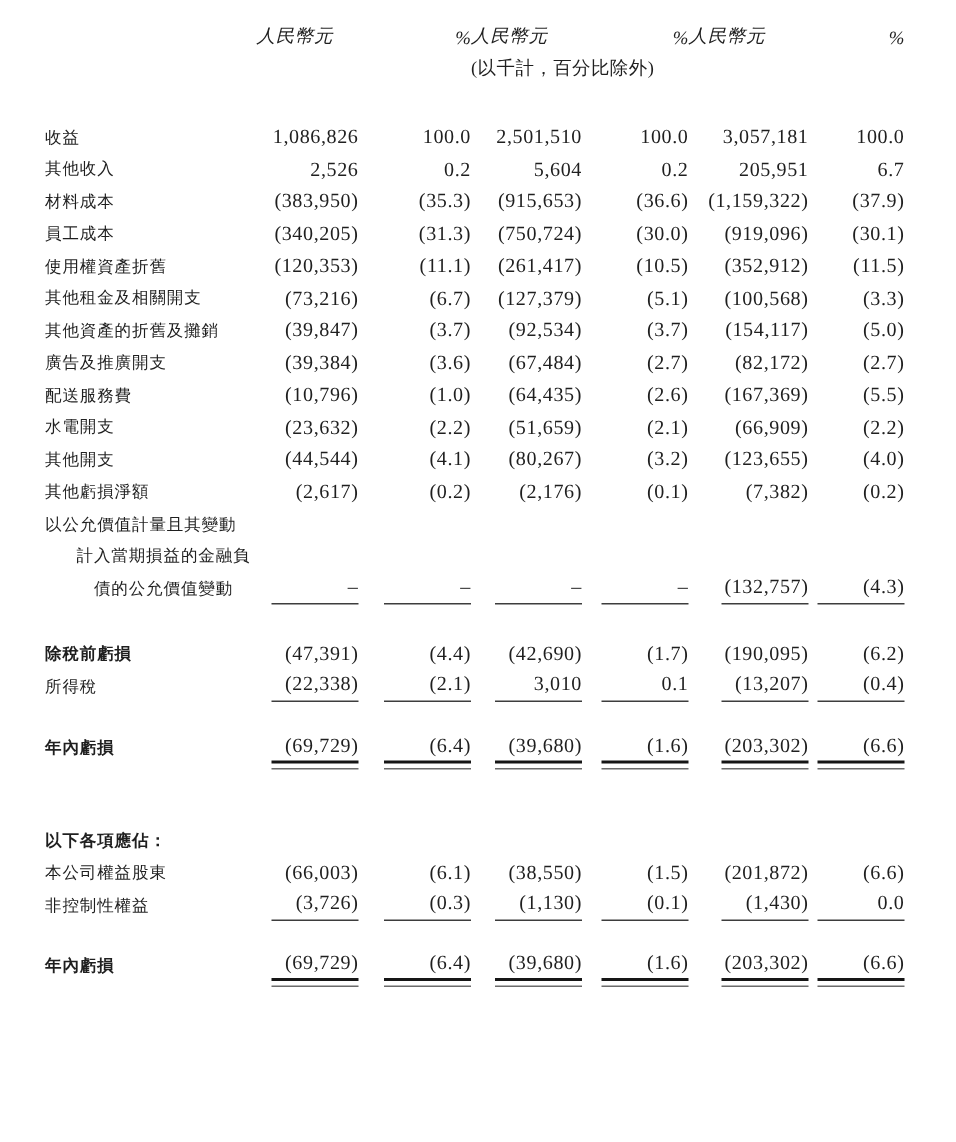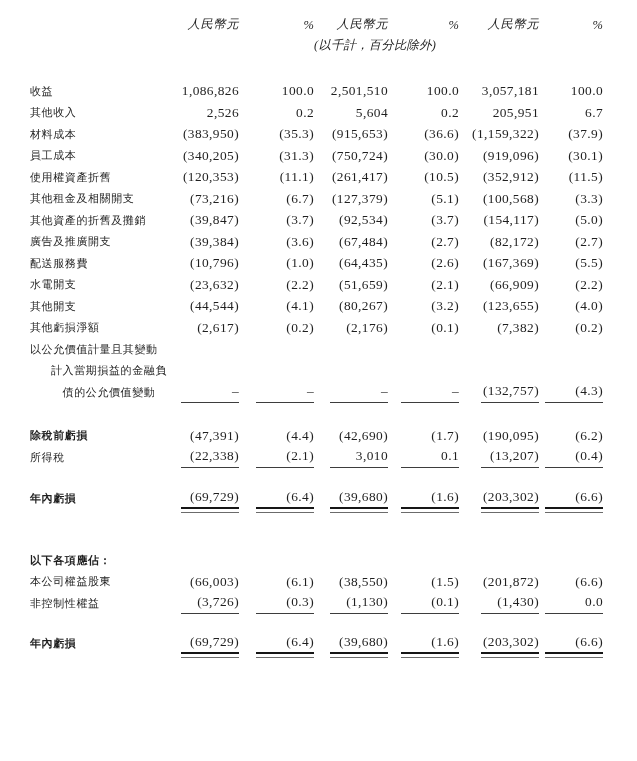--- a/index.html
+++ b/index.html
@@ -36,33 +36,32 @@
     font-size: 13.5px;
     letter-spacing: 0.5px;
   }
   .yr {
     text-align: center;
     font-weight: bold;
     font-size: 13.5px;
     letter-spacing: 0.5px;
   }
   .cur {
-    text-align: right;
+    text-align: left;
     font-style: italic;
     font-size: 12.3px;
     letter-spacing: 0.5px;
   }
   .pct {
     text-align: right;
     font-style: italic;
     font-size: 12.5px;
   }
   .note {
     text-align: left;
-    font-style: italic;
     font-size: 12.3px;
     letter-spacing: 0.3px;
   }
   .lbl {
     font-size: 11px;
     letter-spacing: 0.6px;
     padding-bottom: 3px;
   }
   .lbl.b { font-weight: bold; }
   .lbl.ind { padding-left: 17px; text-align: center; }

